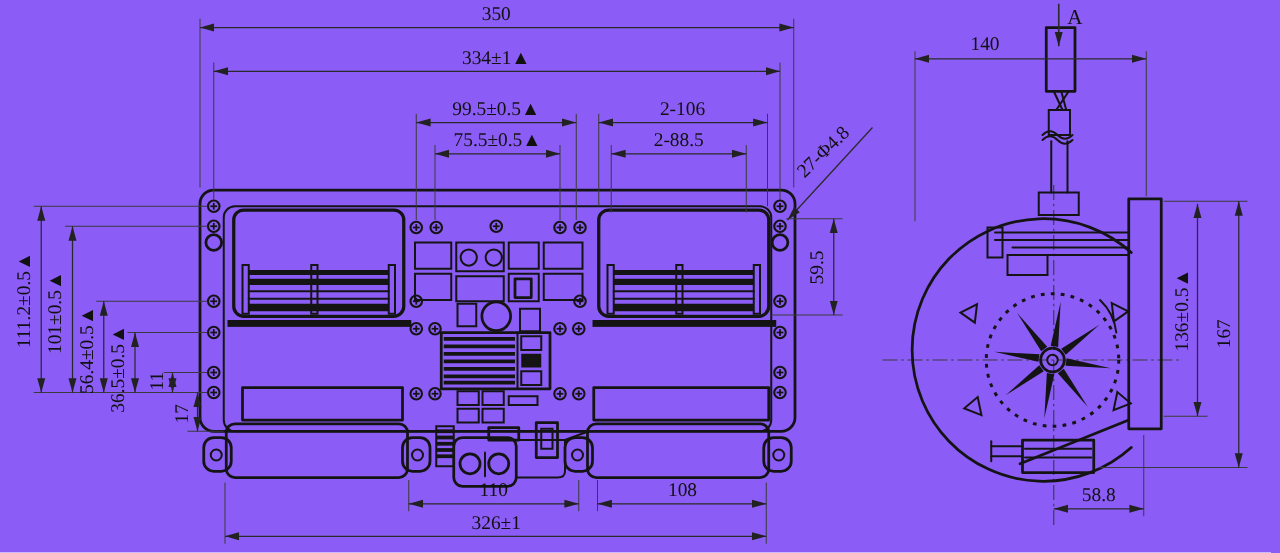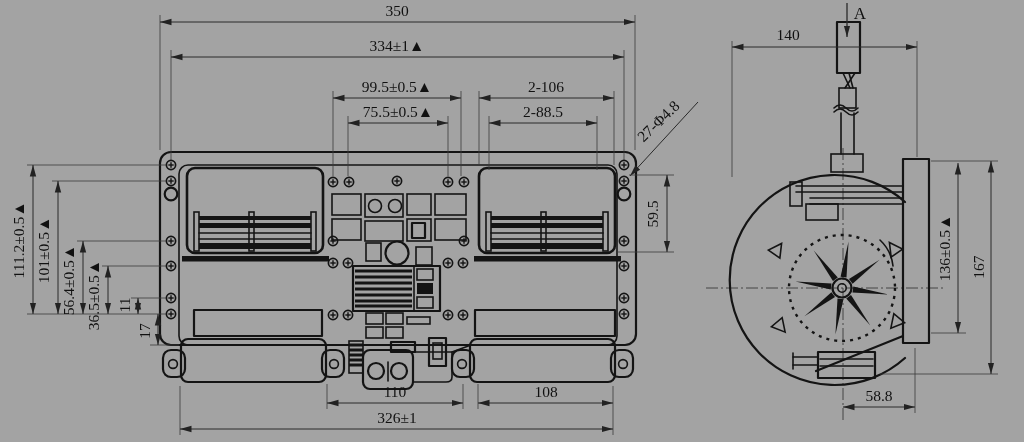--- a/index.html
+++ b/index.html
@@ -1,16 +1,16 @@
 <!DOCTYPE html>
 <html><head>
 <meta charset="utf-8">
 <style>
   html,body{margin:0;padding:0;background:#fff;}
-  #stage{position:relative;width:1024px;height:442px;background:#a3a3a3;overflow:hidden;
+  #stage{position:relative;width:1024px;height:442px;background:#8b5cf6;overflow:hidden;
          font-family:"Liberation Serif","DejaVu Serif",serif;}
   svg{position:absolute;left:0;top:0;}
   
   .ol{stroke:#141414;fill:none;stroke-width:2.2;stroke-linecap:round;stroke-linejoin:round;}
   .ol2{stroke:#141414;fill:none;stroke-width:1.6;stroke-linecap:round;}
   .thk{stroke:#141414;fill:none;stroke-width:3;stroke-linecap:butt;}
   .bk{fill:#141414;stroke:none;}
   
   .dim{stroke:#2a2a2a;fill:none;stroke-width:1;}
   .wit{stroke:#3a3a3a;fill:none;stroke-width:0.8;}

